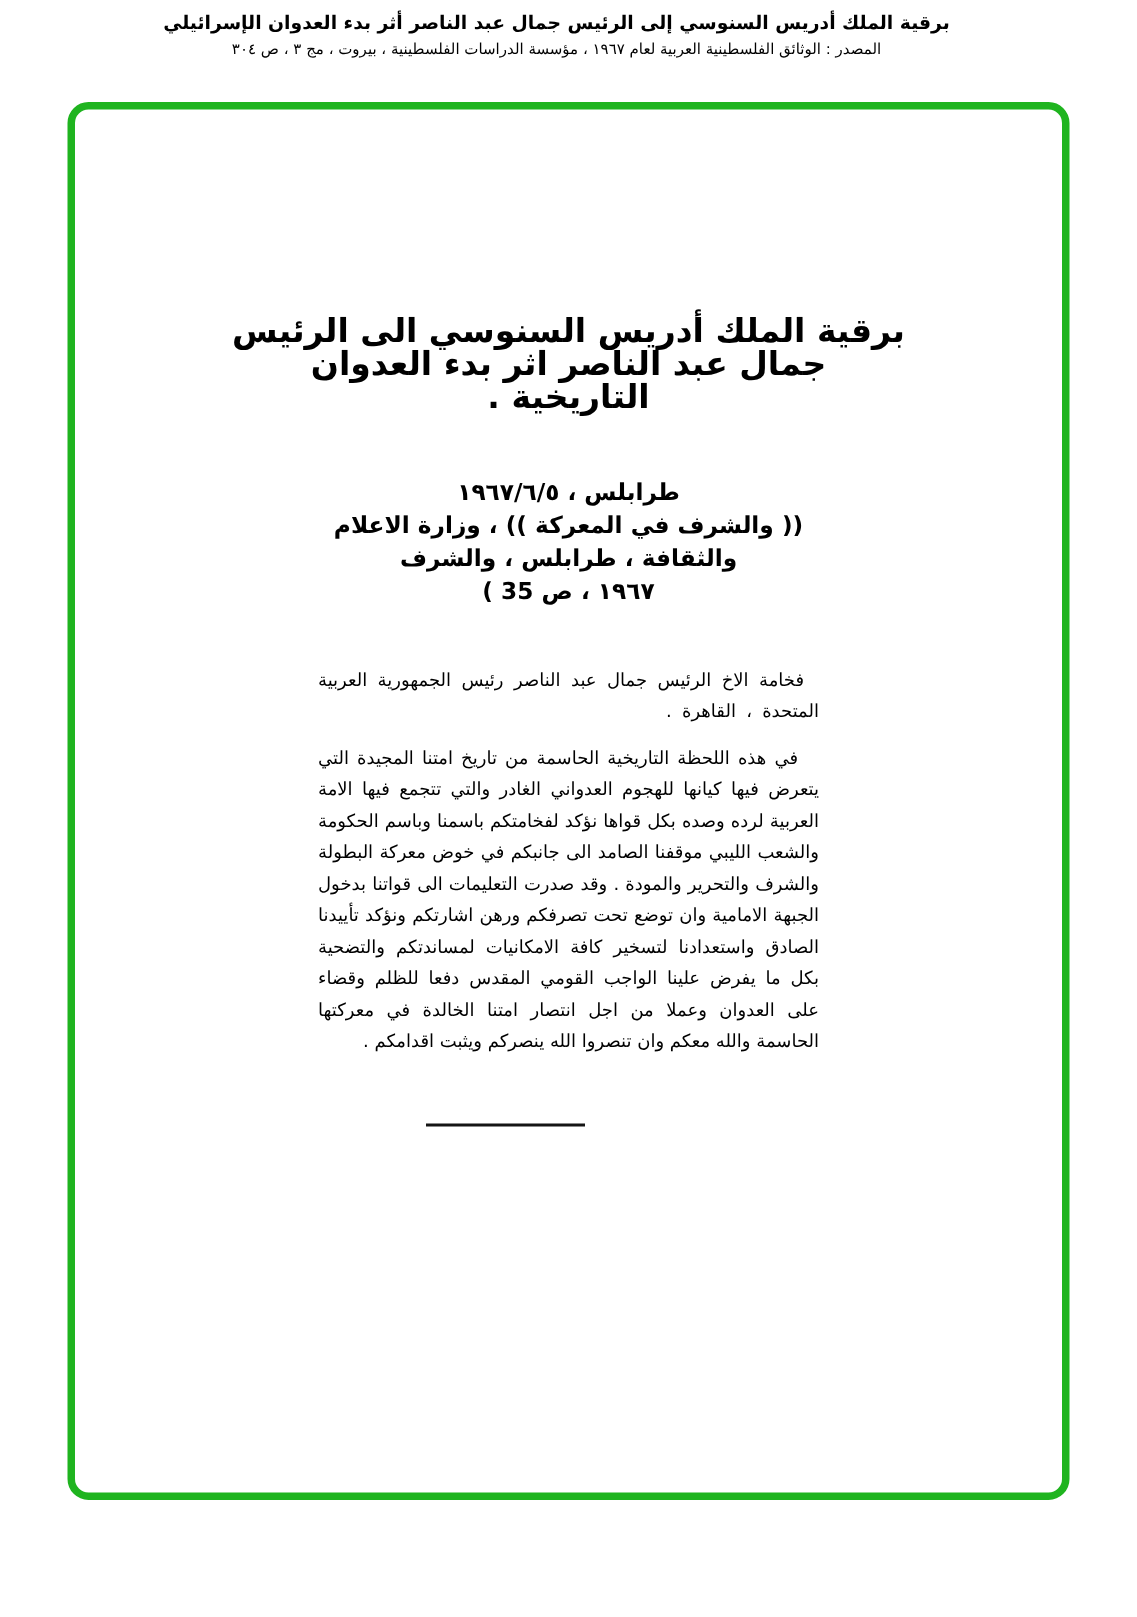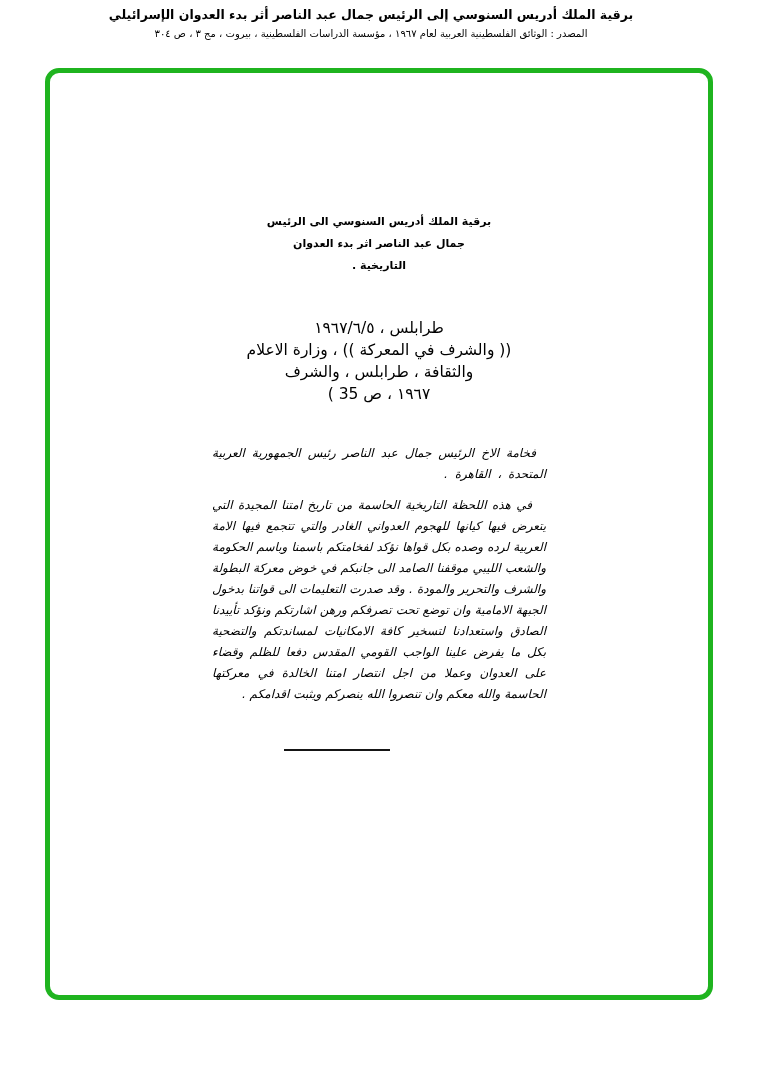--- a/index.html
+++ b/index.html
@@ -47,37 +47,36 @@
     background: #ffffff;
   }
   .doc-inner {
     direction: rtl;
     height: 100%;
   }
   .doc-title {
     margin-top: 138px;
     text-align: center;
     font-weight: bold;
-    font-size: 11px;
+    font-size: 22px;
     line-height: 22px;
   }
   .doc-meta {
     margin-top: 40px;
     text-align: center;
-    font-weight: normal;
+    font-weight: bold;
     font-size: 15.5px;
     line-height: 22px;
   }
   .doc-body {
     width: 334px;
     margin: 38px auto 0;
     font-size: 12px;
     line-height: 21px;
     text-align: justify;
-    font-style: italic;
   }
   .doc-body p { margin: 0; }
   .doc-body .salutation {
     text-indent: 10px;
     word-spacing: 3px;
   }
   .doc-body .body-text {
     margin-top: 10px;
     text-indent: 14px;
   }

